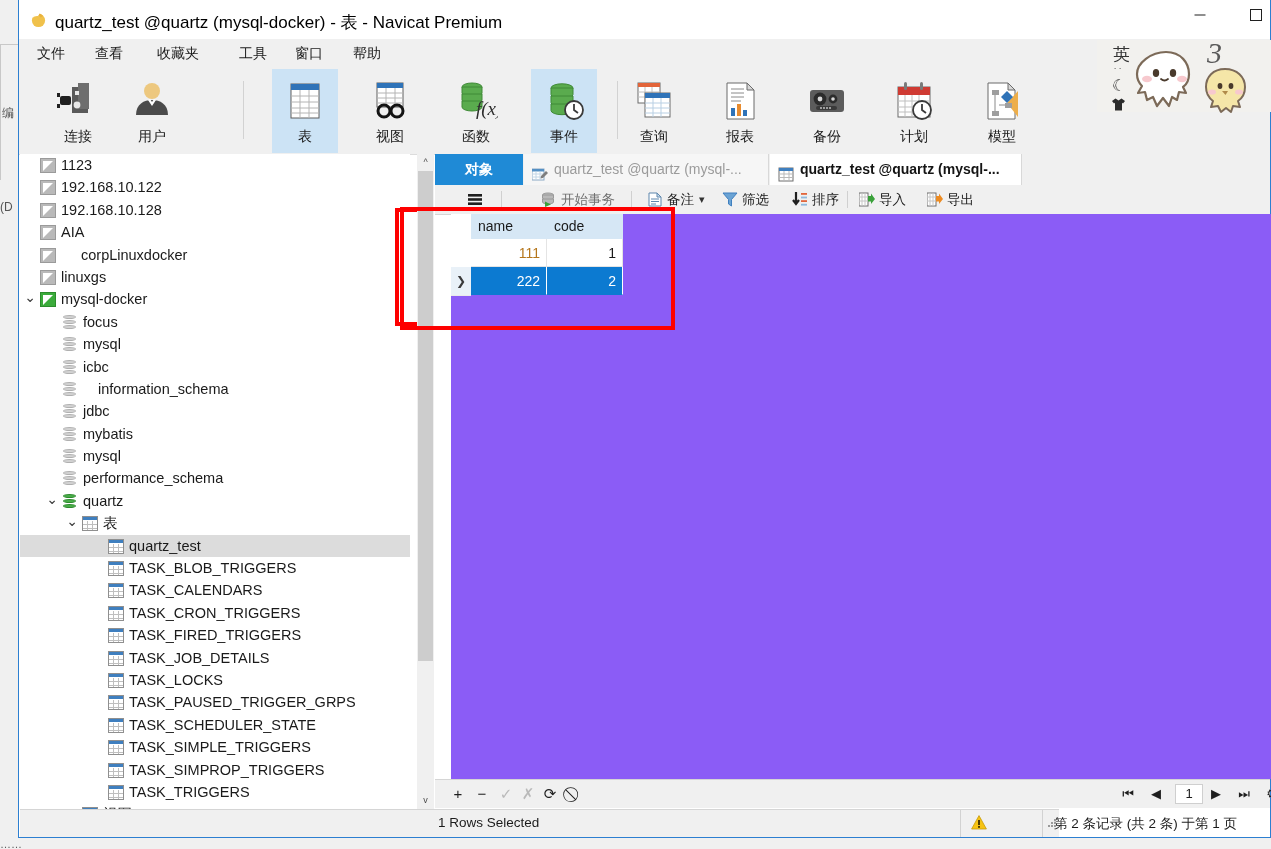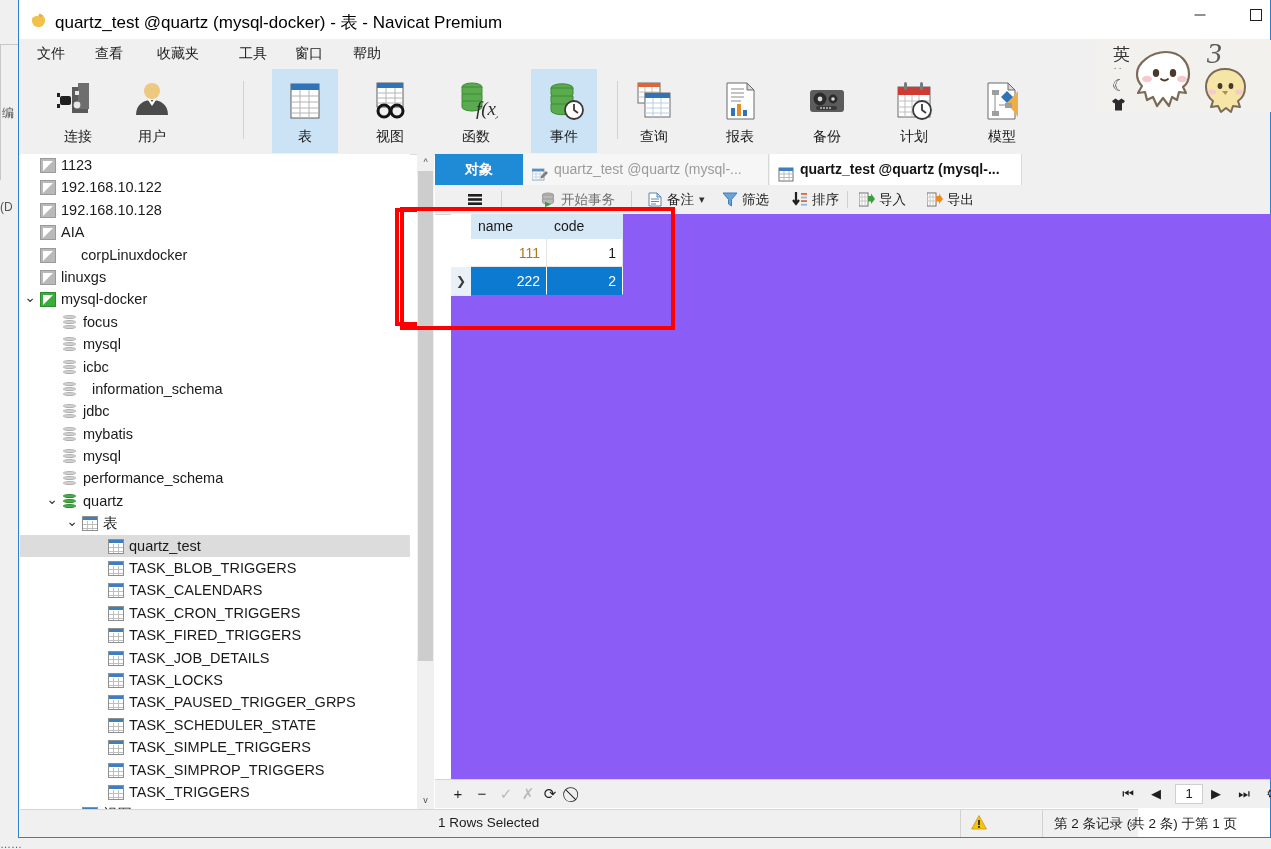--- a/index.html
+++ b/index.html
@@ -151,21 +151,21 @@
   #navbar{position:absolute;left:0;top:625px;width:835px;height:28px;background:#f0f0f0;
           border-top:1px solid #d5d5d5;}
   .nv{position:absolute;top:4px;height:20px;line-height:20px;font-size:15px;color:#1e1e1e;
       text-align:center;cursor:default;}
   .nv.dis{color:#b9b9b9;}
   #pagebox{position:absolute;top:4px;left:1140px;width:28px;height:20px;background:#ffffff;
            border:1px solid #cfcfcf;box-sizing:border-box;text-align:center;line-height:18px;
            font-size:13px;color:#1a1a1a;}
 
   
-  #statusbar{position:absolute;left:1px;top:809px;width:1118px;height:28px;background:#f0f0f0;
+  #statusbar{position:absolute;left:1px;top:809px;width:1039px;height:28px;background:#f0f0f0;
              border-top:1px solid #d5d5d5;box-sizing:border-box;}
   #st-left{position:absolute;left:418px;top:5px;font-size:13.5px;color:#1b1b1b;}
   #st-sep1{position:absolute;left:940px;top:0;width:1px;height:27px;background:#d2d2d2;}
   #st-warn{position:absolute;left:951px;top:5px;font-size:15px;}
   #st-sep2{position:absolute;left:1022px;top:0;width:1px;height:27px;background:#d2d2d2;}
   #st-right{position:absolute;left:1034px;top:5px;font-size:13.5px;color:#1b1b1b;white-space:nowrap;}
   #st-sizer{position:absolute;right:2px;top:8px;width:12px;height:12px;}
 </style>
 </head>
 <body>
@@ -461,21 +461,21 @@
             <i></i>
           </span>
           <span class="tl" style="left: 63px;">icbc</span>
         </div>
         <div class="tnode">
           <span class="ti ic-db" style="left: 42px; position: absolute;">
             <i></i>
             <i></i>
             <i></i>
           </span>
-          <span class="tl" style="left: 72px;">information_schema</span>
+          <span class="tl" style="left: 78px;">information_schema</span>
         </div>
         <div class="tnode">
           <span class="ti ic-db" style="left: 42px; position: absolute;">
             <i></i>
             <i></i>
             <i></i>
           </span>
           <span class="tl" style="left: 63px;">jdbc</span>
         </div>
         <div class="tnode">

